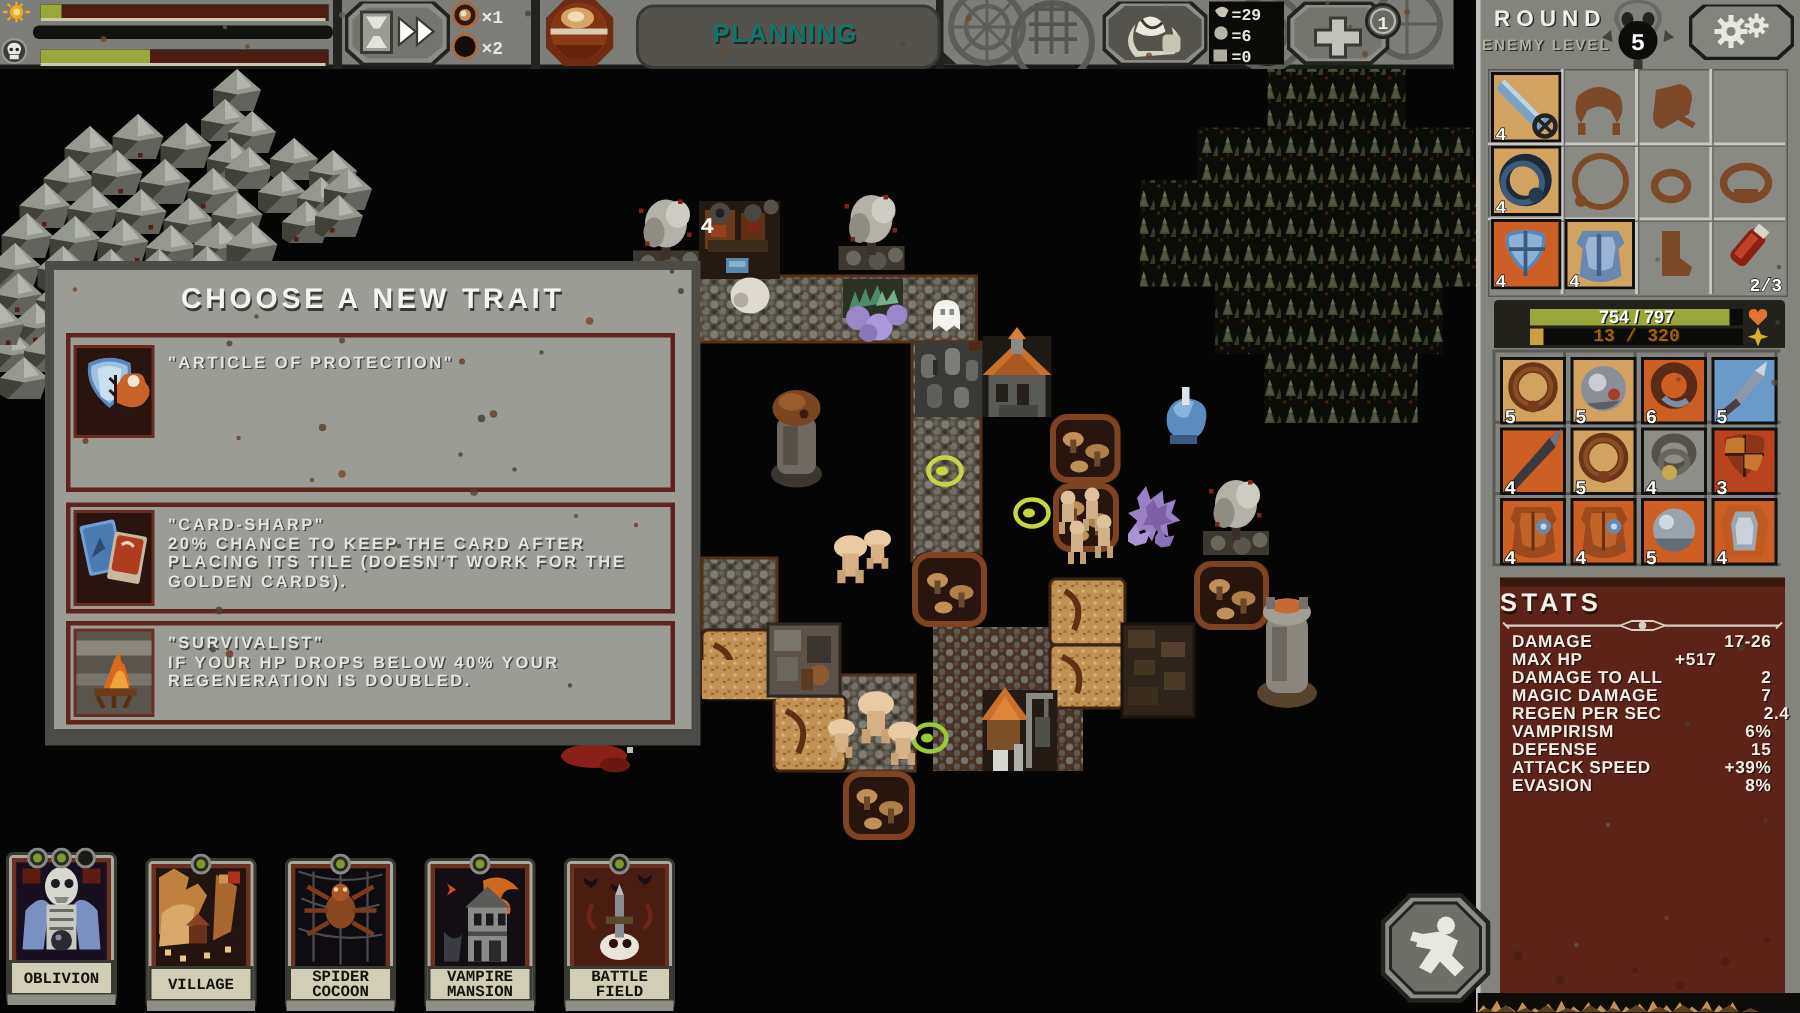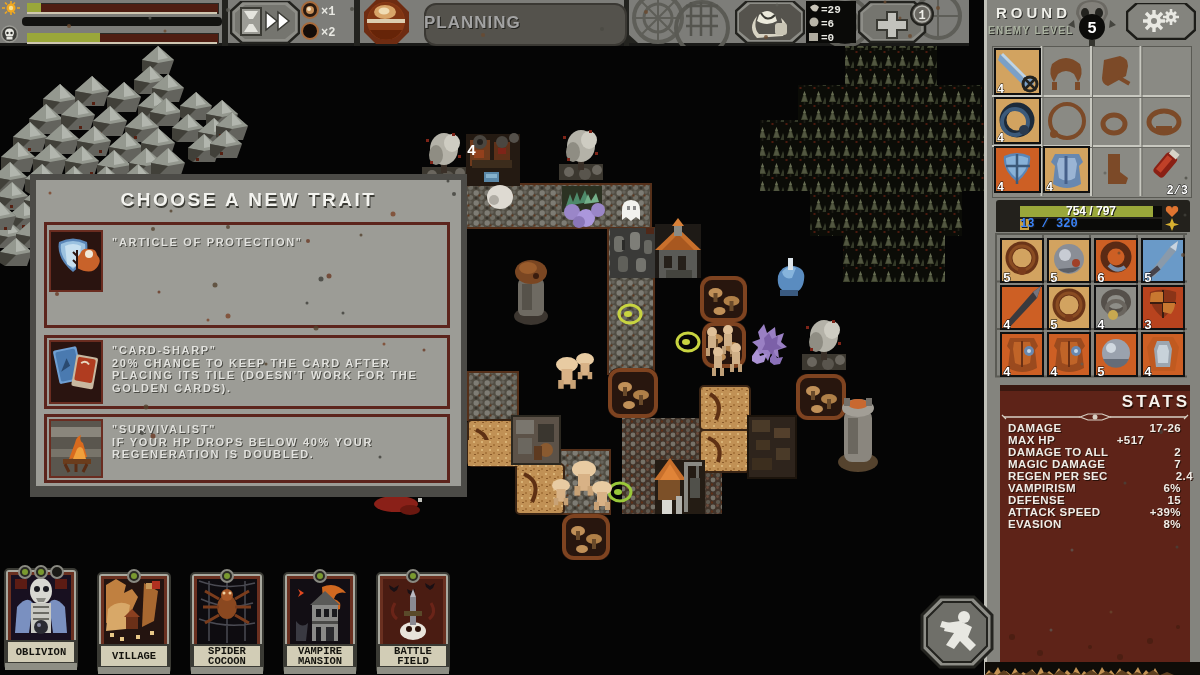--- a/index.html
+++ b/index.html
@@ -718,21 +718,21 @@
       <circle cx="22" cy="21" r="19" fill="#8a3a16"></circle>
       <path d="M4,21 a18,18 0 0 1 36,0 z" fill="#74301278"></path>
       <ellipse cx="21" cy="12" rx="11" ry="7" fill="#d8a468"></ellipse>
       <ellipse cx="20" cy="11" rx="5.5" ry="3.5" fill="#f0dcb4"></ellipse>
       <rect x="3" y="19" width="38" height="4" fill="#ddcdb0"></rect>
       <path d="M6,30 a18,18 0 0 0 32,0 z" fill="#662408"></path>
     </svg>
 
     <div class="abs" style="left:424px;top:3px;width:199px;height:39px;background:#54524c;border-radius:12px;border:2px solid #3a3833"></div>
 
-    <div class="abs ptx" style="left:424px;top:13px;width:199px;font-size:17px;letter-spacing:1px;color:#a3a3a3;text-shadow:1px 1px 0 #23231f">PLANNING</div>
+    <div class="abs ptx" style="left:424px;top:13px;width:199px;text-align:center;font-size:17px;letter-spacing:1px;color:#0f766e;text-shadow:1px 1px 0 #23231f">PLANNING</div>
 
     <svg class="abs" style="left:735px;top:1px" width="70" height="43">
       <polygon points="12,0 58,0 69,10 69,32 58,42 12,42 1,32 1,10" fill="#8d8d87" stroke="#23231f" stroke-width="2.5"></polygon>
       <polygon points="15,3 55,3 66,12 66,30 55,39 15,39 4,30 4,12" fill="#55534d"></polygon>
       <path d="M22,15 q-4,12 2,18 h18 q8,-4 4,-16 q10,8 2,18 l-26,2 q-10,-10 0,-22 z" fill="#d8d4c4"></path>
       <path d="M24,14 q8,-8 16,0 l2,6 q-10,6 -20,0 z" fill="#eceadc"></path>
       <path d="M26,12 q6,10 14,2" stroke="#3a3a34" stroke-width="2" fill="none"></path>
       <rect x="40" y="22" width="12" height="12" rx="3" fill="#c8c4b4"></rect>
     </svg>
 
@@ -866,21 +866,21 @@
     <div class="abs" style="left:1020px;top:206px;width:142px;height:11px;background:#0a0a08"></div>
     <div class="abs" style="left:1020px;top:206px;width:133px;height:11px;background:#9aa73a"></div>
     <div class="abs ptx" style="left:1020px;top:206px;width:142px;text-align:center;font-family:Liberation Sans, sans-serif;font-size:12px;line-height:11px;color:#fff;text-shadow:1px 1px 0 #1a1a16">754 / 797</div>
 
     <svg class="abs" style="left:1165px;top:205px" width="14" height="13">
         <path d="M7,12 L1,6 Q0,1 4,1 Q7,1 7,4 Q7,1 10,1 Q14,1 13,6 Z" fill="#e07430"></path>
       </svg>
 
     <div class="abs" style="left:1020px;top:219px;width:142px;height:11px;background:#0a0a08"></div>
     <div class="abs" style="left:1020px;top:219px;width:9px;height:11px;background:#c8a040"></div>
-    <div class="abs ptx" style="left:1020px;top:219px;width:142px;font-family:'Liberation Mono',monospace;font-size:12px;line-height:11px;color:#3b82f6;text-shadow:1px 1px 0 #1a1a16">13 / 320</div>
+    <div class="abs ptx" style="left:1020px;top:219px;width:142px;text-align:center;font-family:'Liberation Mono',monospace;font-size:12px;line-height:11px;color:#a16207;text-shadow:1px 1px 0 #1a1a16">13 / 320</div>
 
     <svg class="abs" style="left:1165px;top:218px" width="14" height="13">
         <path d="M7,0 L9,5 L14,6.5 L9,8 L7,13 L5,8 L0,6.5 L5,5 Z" fill="#d8b030"></path>
       </svg>
 
     <svg class="abs" style="left:992px;top:232px" width="198" height="152">
         <rect width="198" height="152" fill="#84847e"></rect>
         <g stroke="#5a5a54" stroke-width="2">
           <path d="M3,2 h192 M3,49.5 h192 M3,97 h192 M3,144.5 h192 M4,2 v143 M51,2 v143 M98,2 v143 M145,2 v143 M192,2 v143"></path>
         </g>
@@ -1004,21 +1004,21 @@
       <g fill="#4c1e12">
           <circle cx="12" cy="252" r="3"></circle>
           <circle cx="40" cy="268" r="3"></circle>
           <circle cx="90" cy="262" r="2"></circle>
           <circle cx="150" cy="256" r="3"></circle>
           <circle cx="178" cy="242" r="2"></circle>
           <circle cx="120" cy="272" r="3"></circle>
         </g>
     </svg>
 
-    <div class="abs ptx" style="left:1000px;top:392px;width:190px;text-align:right;font-size:17px;letter-spacing:3px;color:#f6f2ec;text-shadow:1px 2px 0 #2a1008">STATS</div>
+    <div class="abs ptx" style="left:1000px;top:392px;width:190px;text-align:left;font-size:17px;letter-spacing:3px;color:#f6f2ec;text-shadow:1px 2px 0 #2a1008">STATS</div>
 
     <svg class="abs" style="left:1000px;top:412px" width="190" height="10">
       <path d="M4,5 h76 M110,5 h76" stroke="#d8d0c4" stroke-width="1.5"></path>
       <path d="M80,5 l8,-3 h14 l8,3 l-8,3 h-14 z" fill="none" stroke="#d8d0c4" stroke-width="1.2"></path>
       <circle cx="95" cy="5" r="2.5" fill="#d8d0c4"></circle>
       <path d="M2,3 l4,4 M188,3 l-4,4" stroke="#d8d0c4" stroke-width="1.2"></path>
     </svg>
 
     <div class="abs ptx" style="left:1008px;top:423px;font-size:11.5px;line-height:11px;color:#f0ece6;letter-spacing:0.4px;text-shadow:1px 1px 0 #2a1008">DAMAGE</div>
     <div class="abs ptx" style="left:1080px;top:423px;width:101px;text-align:right;font-size:11.5px;line-height:11px;color:#f0ece6;letter-spacing:0.4px;text-shadow:1px 1px 0 #2a1008">17-26</div>

